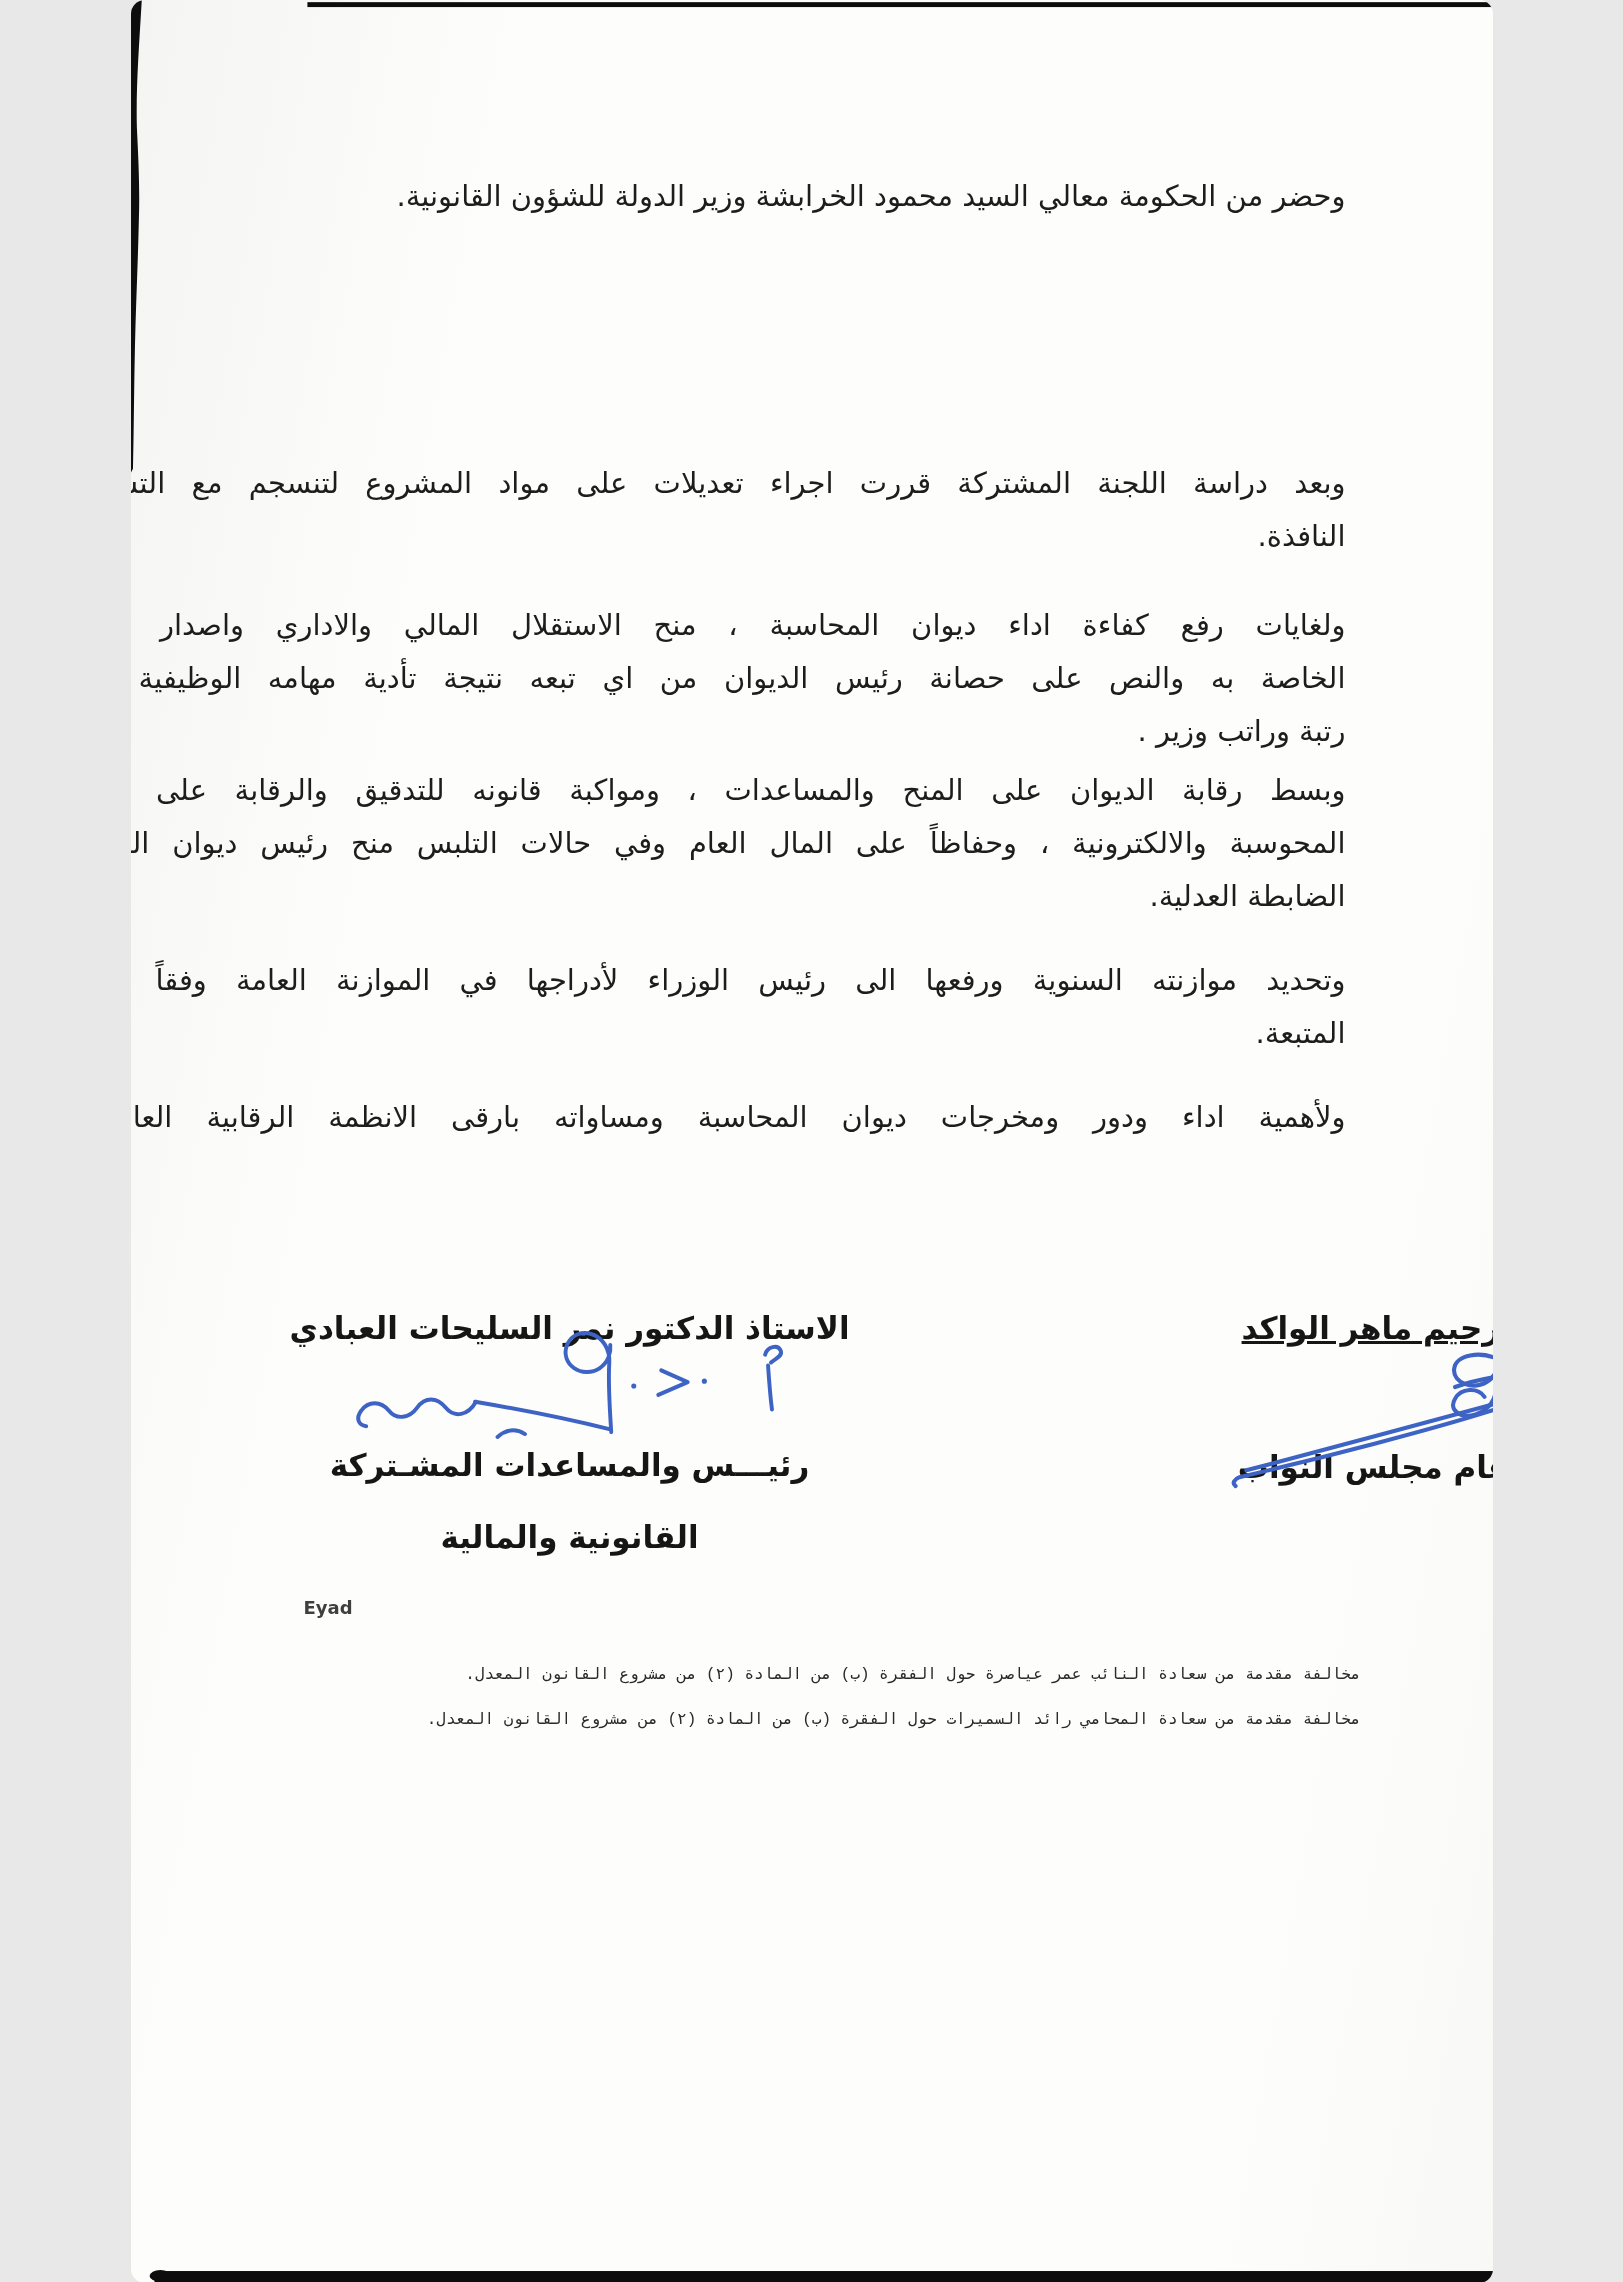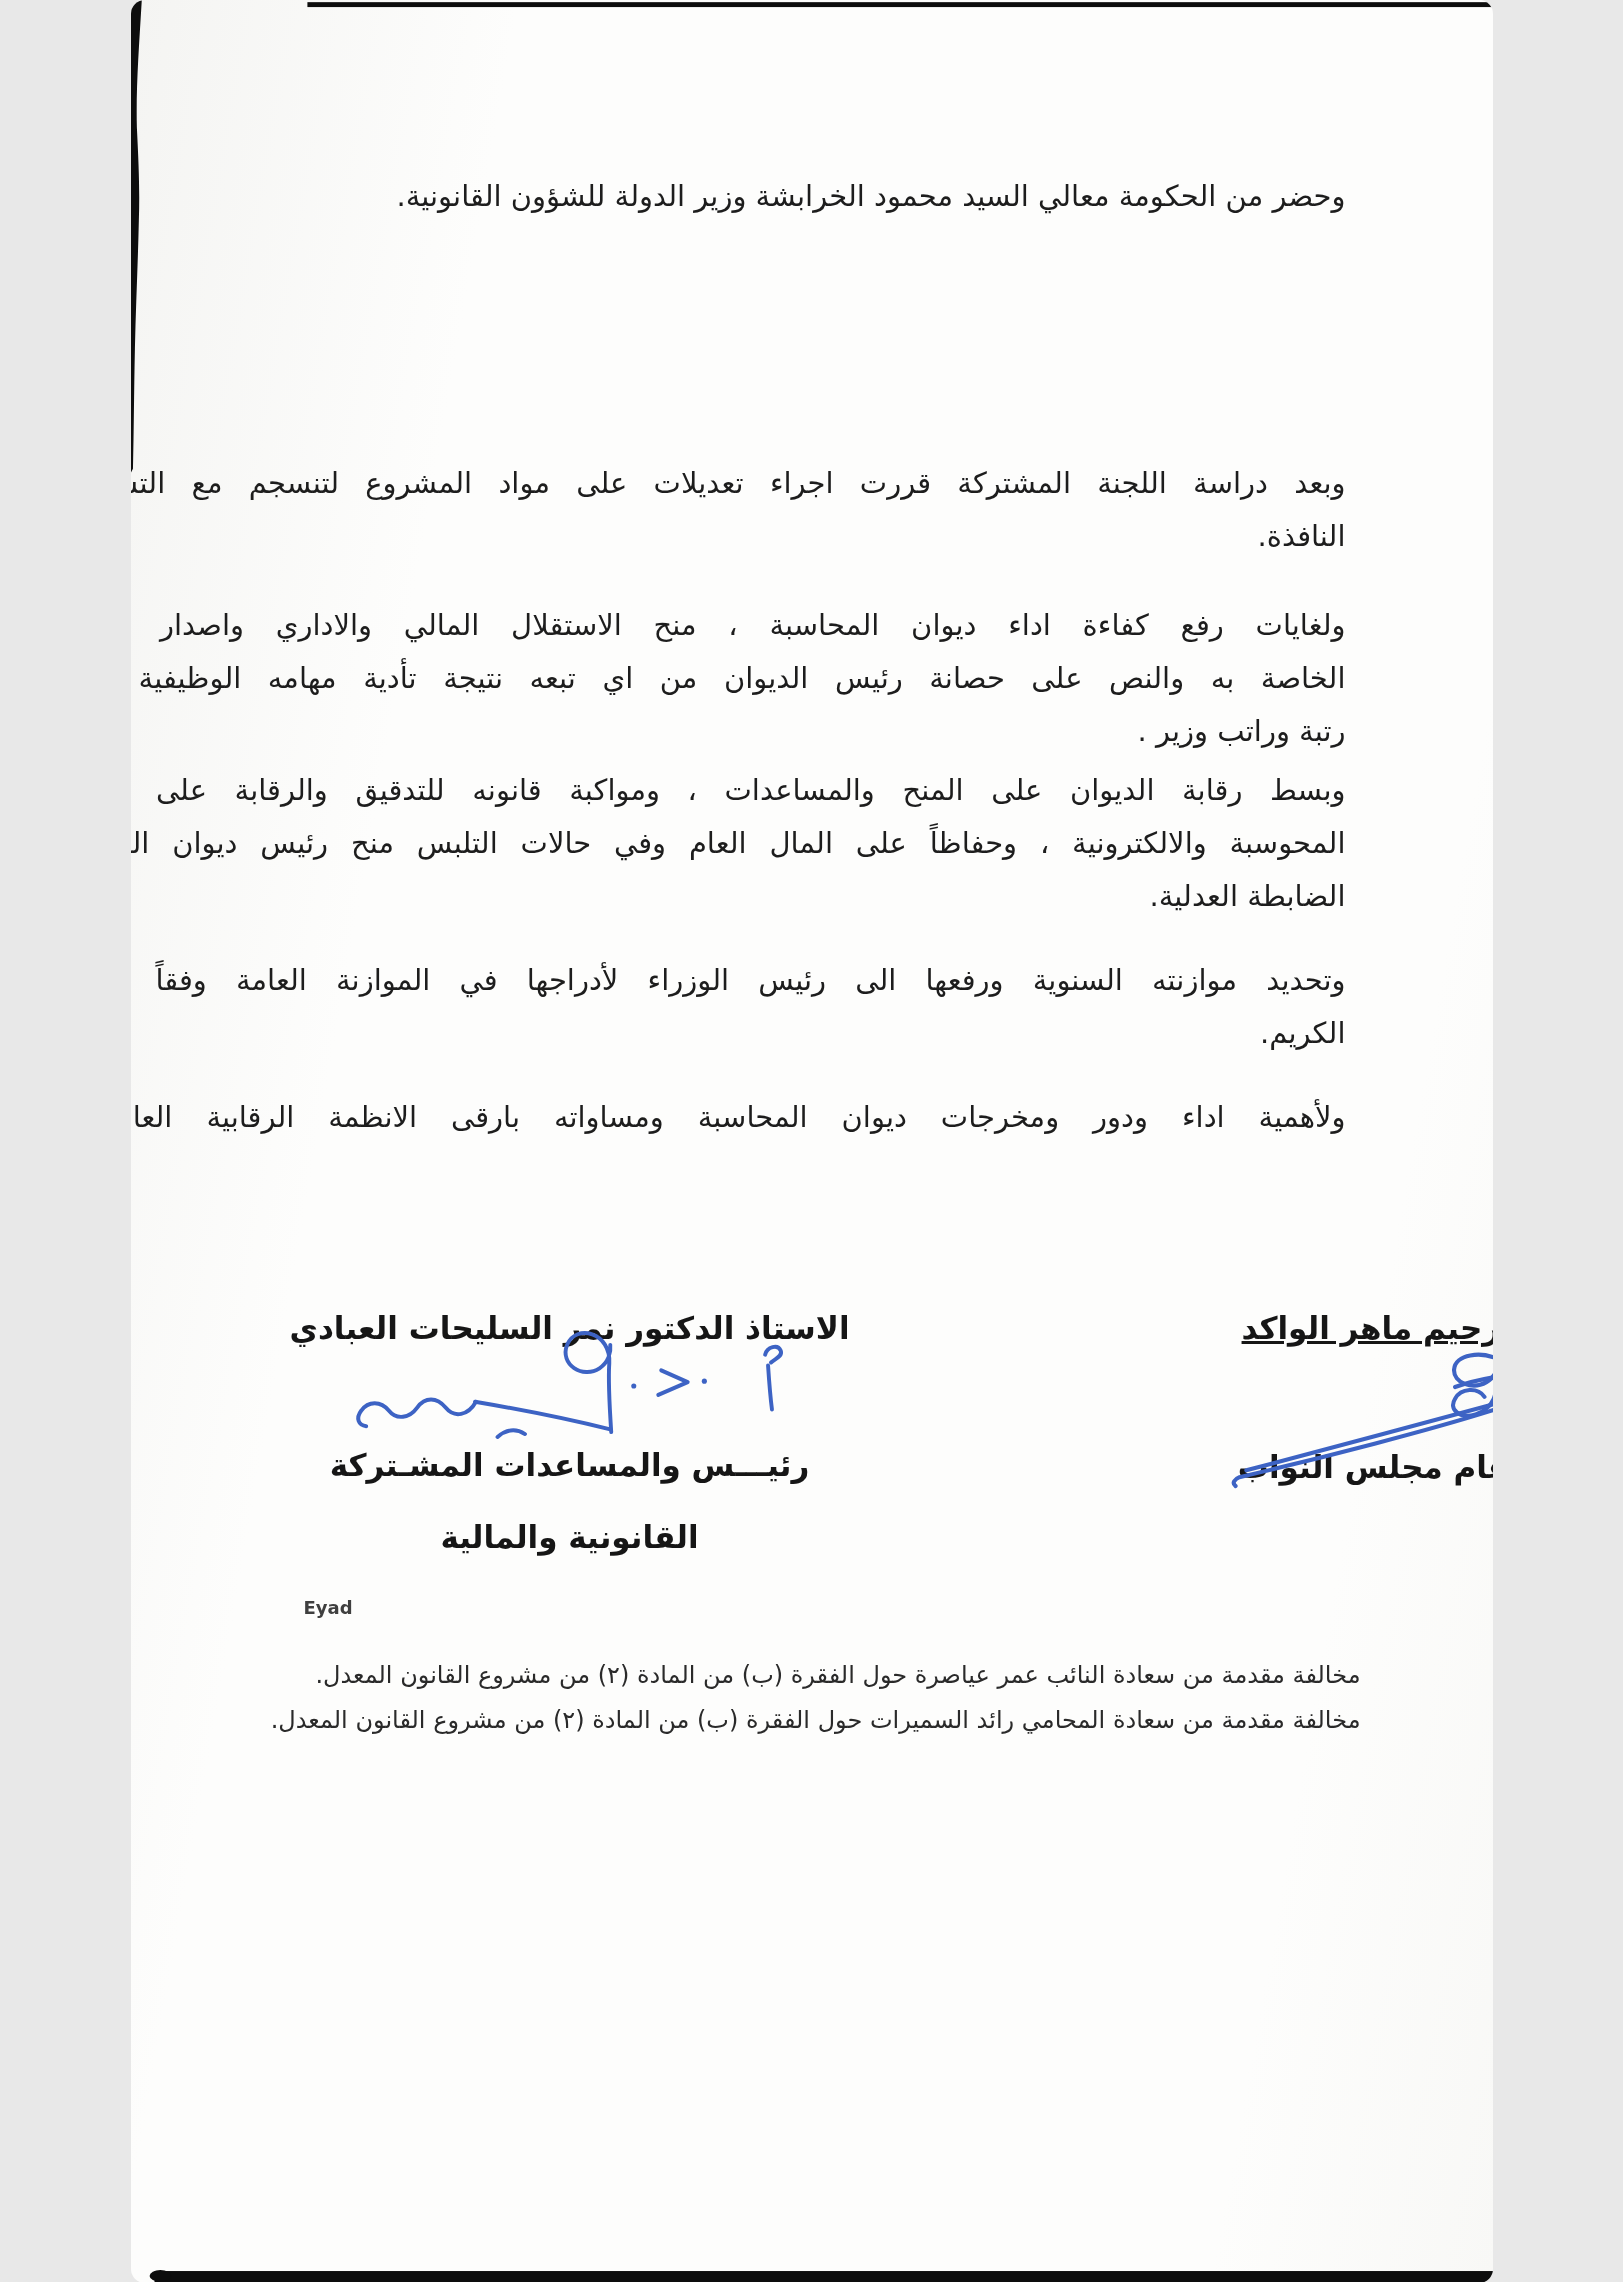--- a/index.html
+++ b/index.html
@@ -43,21 +43,21 @@
   .sig-left-title2{left:135px;width:608px;top:1513px;}
   
   .author-mark{
     position:absolute;left:173px;top:1597px;
     font-weight:bold;font-size:18px;color:#3f3f3f;
     font-family:"DejaVu Sans",sans-serif;
   }
   .notes{
     position:absolute;right:132px;top:1653px;width:1235px;
     direction:rtl;text-align:right;
-    font-size:24px;line-height:45px;color:#2a2a2a;
+    font-size:16px;line-height:45px;color:#2a2a2a;font-family:Liberation Mono, monospace;
   }
   .overlay{position:absolute;left:0;top:0;pointer-events:none;}
 </style>
 </head>
 <body>
 
 <div class="page">
 
   <div class="para p0">
       <div class="pline last">وحضر من الحكومة معالي السيد محمود الخرابشة وزير الدولة للشؤون القانونية.</div>
@@ -71,21 +71,21 @@
       <div class="pline">الخاصة به والنص على حصانة رئيس الديوان من اي تبعه نتيجة تأدية مهامه الوظيفية ومنحه</div>
       <div class="pline last">رتبة وراتب وزير .</div>
     </div>
   <div class="para p4">
       <div class="pline">وبسط رقابة الديوان على المنح والمساعدات ، ومواكبة قانونه للتدقيق والرقابة على الانظمة</div>
       <div class="pline">المحوسبة والالكترونية ، وحفاظاً على المال العام وفي حالات التلبس منح رئيس ديوان المحاسبة</div>
       <div class="pline last">الضابطة العدلية.</div>
     </div>
   <div class="para p5">
       <div class="pline">وتحديد موازنته السنوية ورفعها الى رئيس الوزراء لأدراجها في الموازنة العامة وفقاً للاصول</div>
-      <div class="pline last">الكريم.</div>
+      <div class="pline last">المتبعة.</div>
     </div>
   <div class="para p6">
       <div class="pline">ولأهمية اداء ودور ومخرجات ديوان المحاسبة ومساواته بارقى الانظمة الرقابية العالمية ،</div>
     </div>
 
   <div class="sigtext sig-right-name">عبد الرحيم ماهر الواكد</div>
   <div class="sigtext sig-right-title">امين عام مجلس النواب</div>
 
   <div class="sigtext sig-left-name">الاستاذ الدكتور نمر السليحات العبادي</div>
   <div class="sigtext sig-left-title1">رئيـــس والمساعدات المشـتركة</div>

